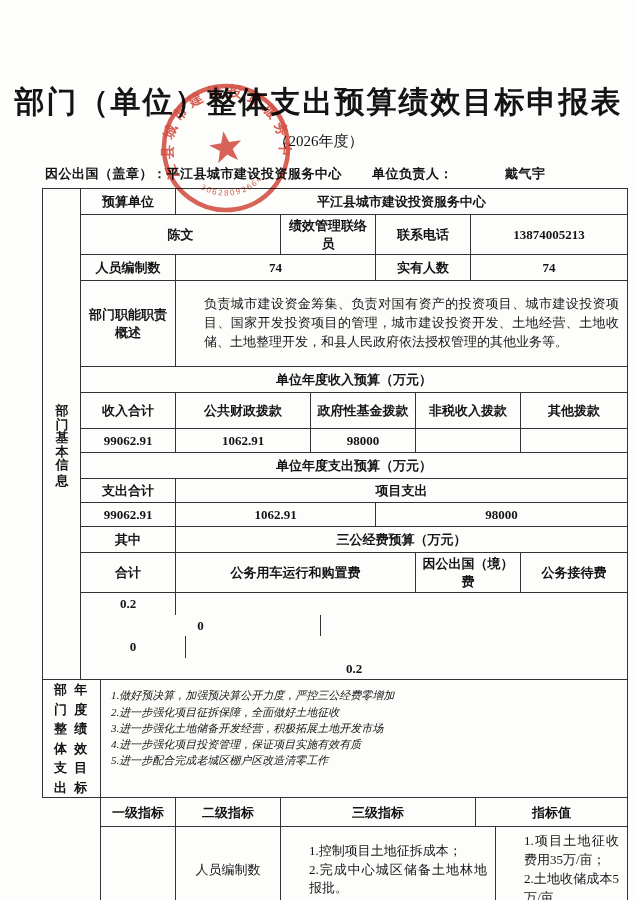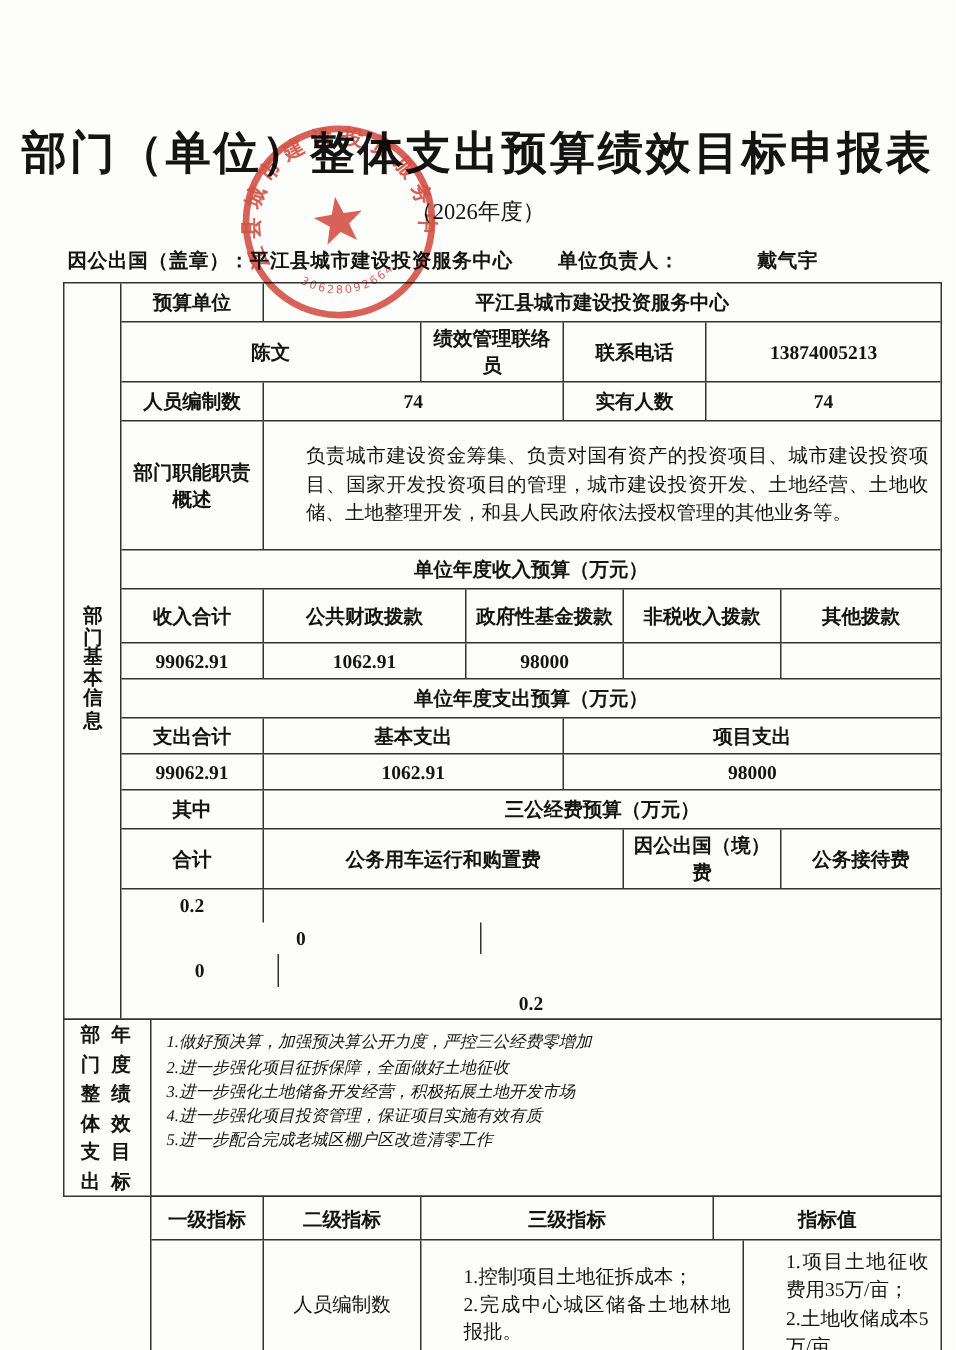--- a/index.html
+++ b/index.html
@@ -143,21 +143,20 @@
         <div class="cell w105 bold">98000</div>
         <div class="cell w105 bold"></div>
         <div class="cell grow bold"></div>
       </div>
 
       <div class="row h26">
         <div class="cell grow bold">单位年度支出预算（万元）</div>
       </div>
       <div class="row h24">
         <div class="cell wA bold">支出合计</div>
-        <div class="cell w200 bold">基本支出</div>
         <div class="cell grow bold">项目支出</div>
       </div>
       <div class="row h24">
         <div class="cell wA bold">99062.91</div>
         <div class="cell w200 bold">1062.91</div>
         <div class="cell grow bold">98000</div>
       </div>
 
       <div class="row h26">
         <div class="cell wA bold">其中</div>

